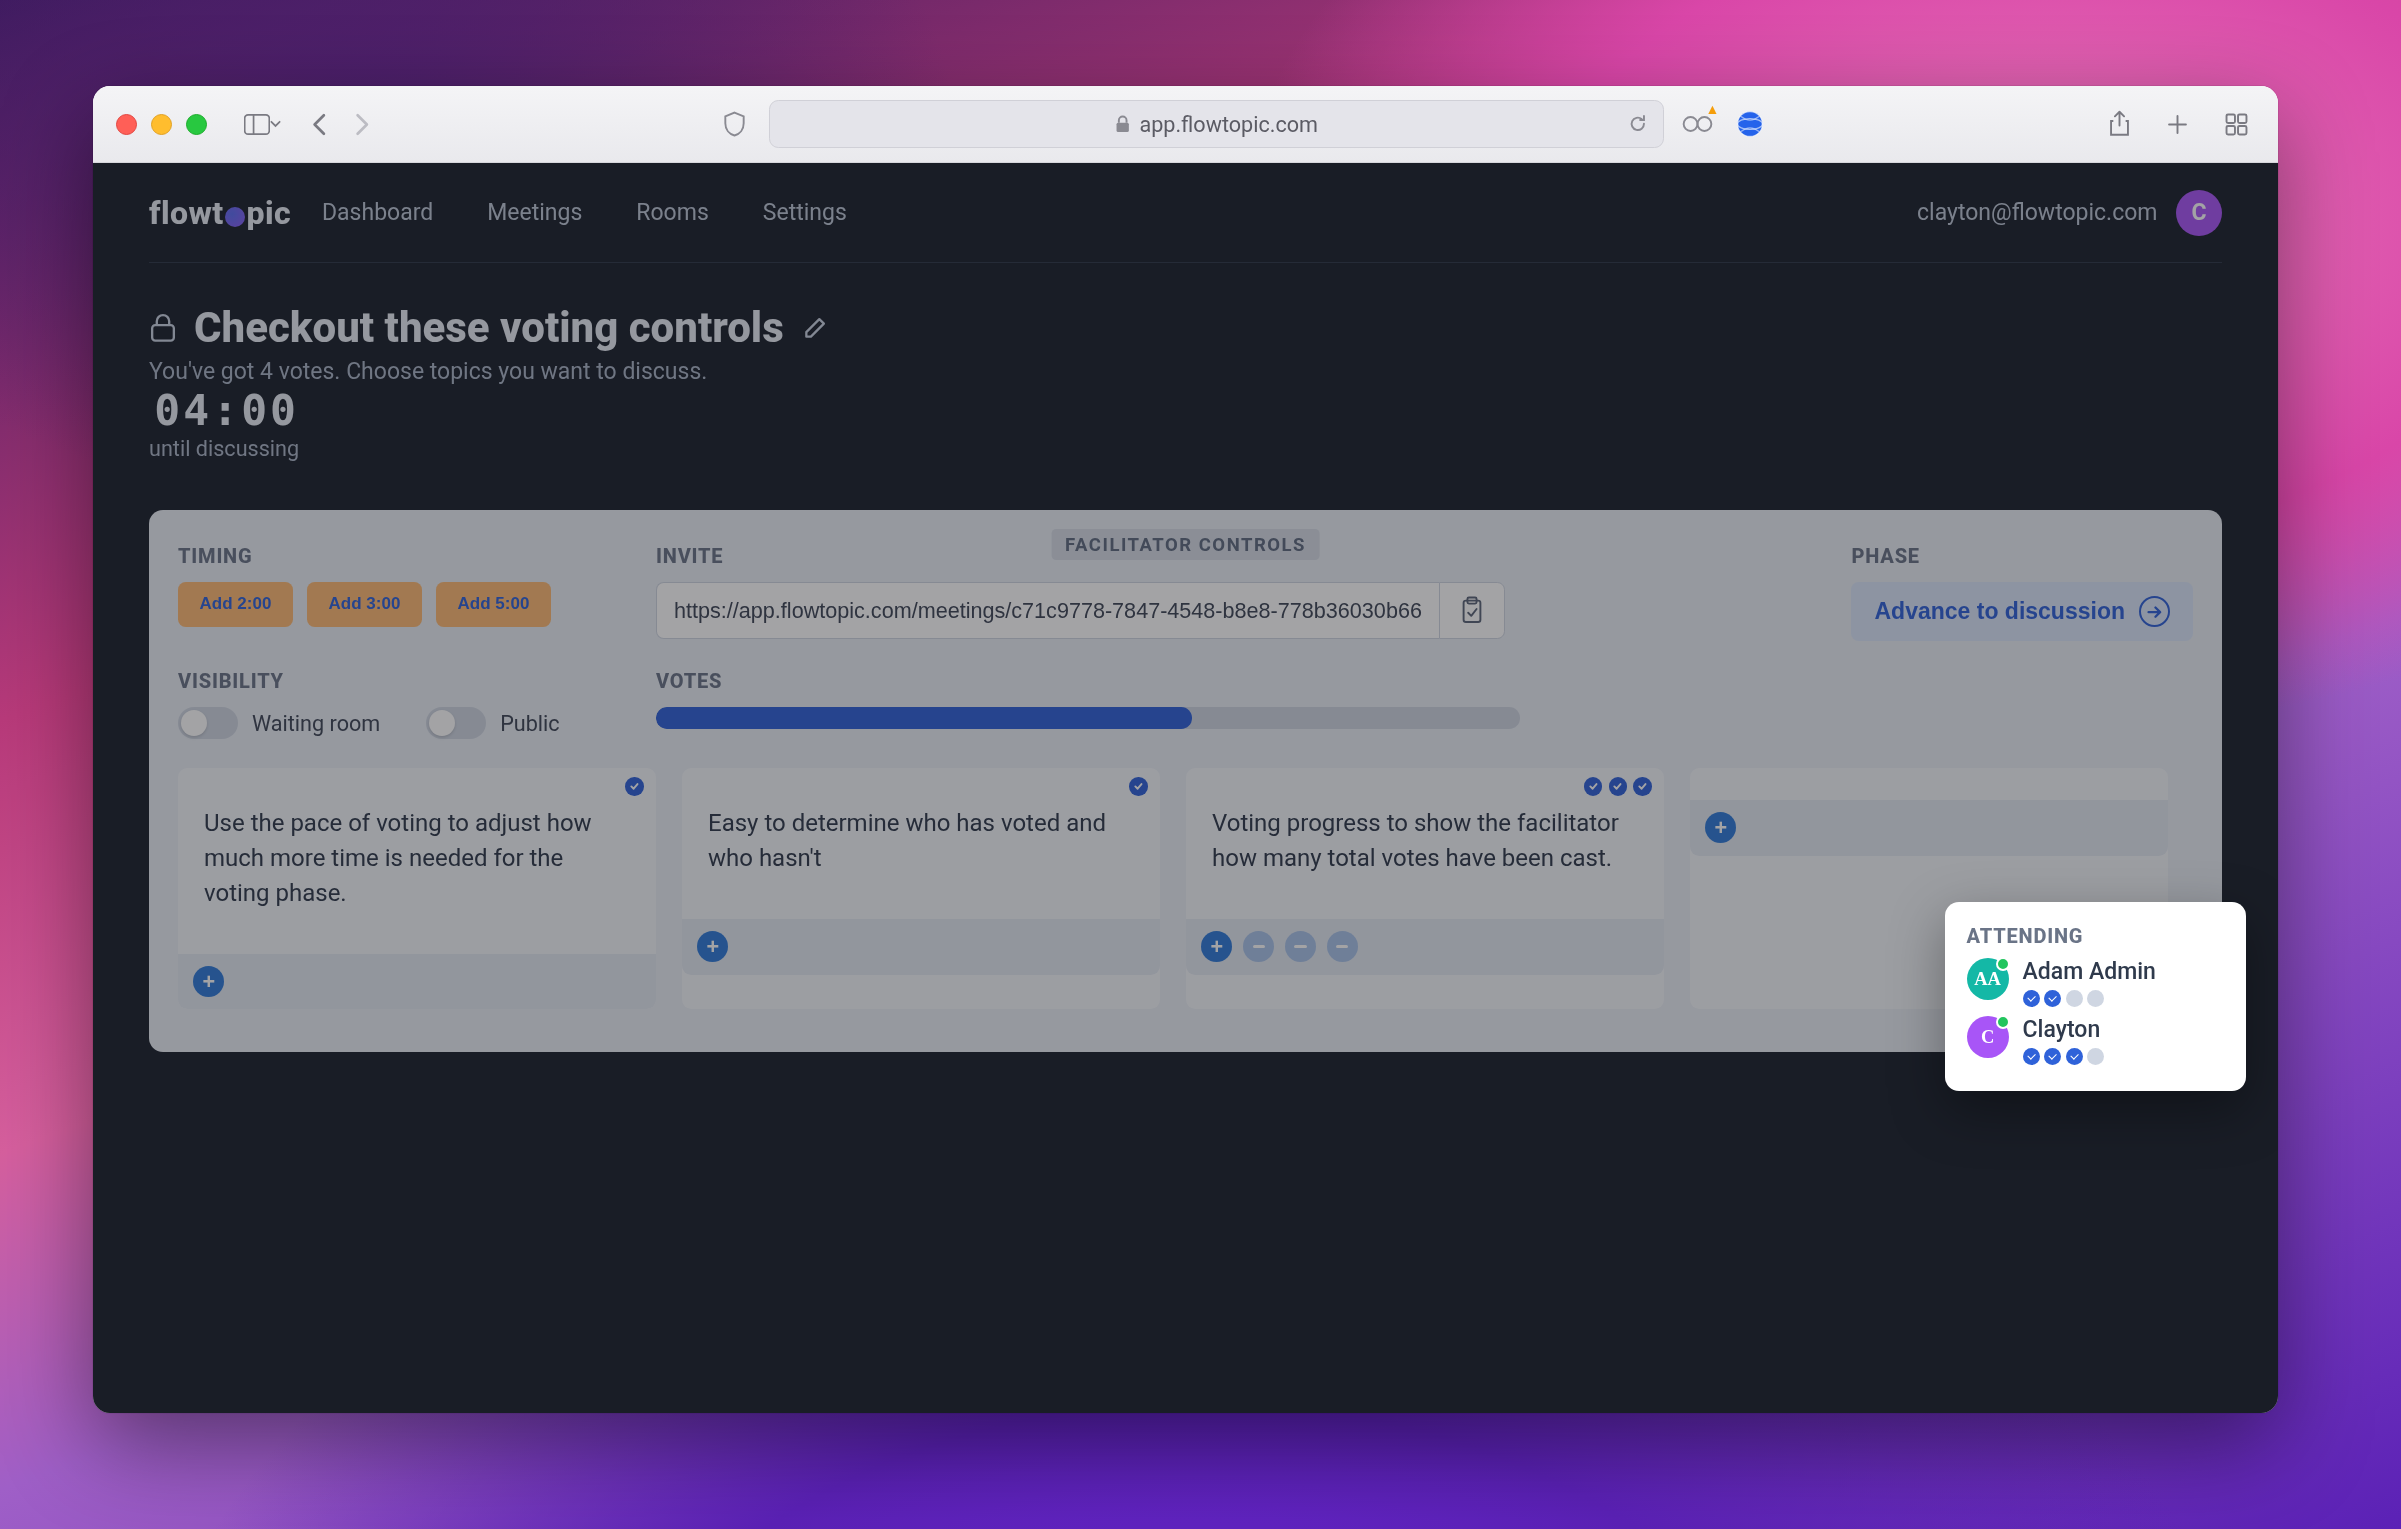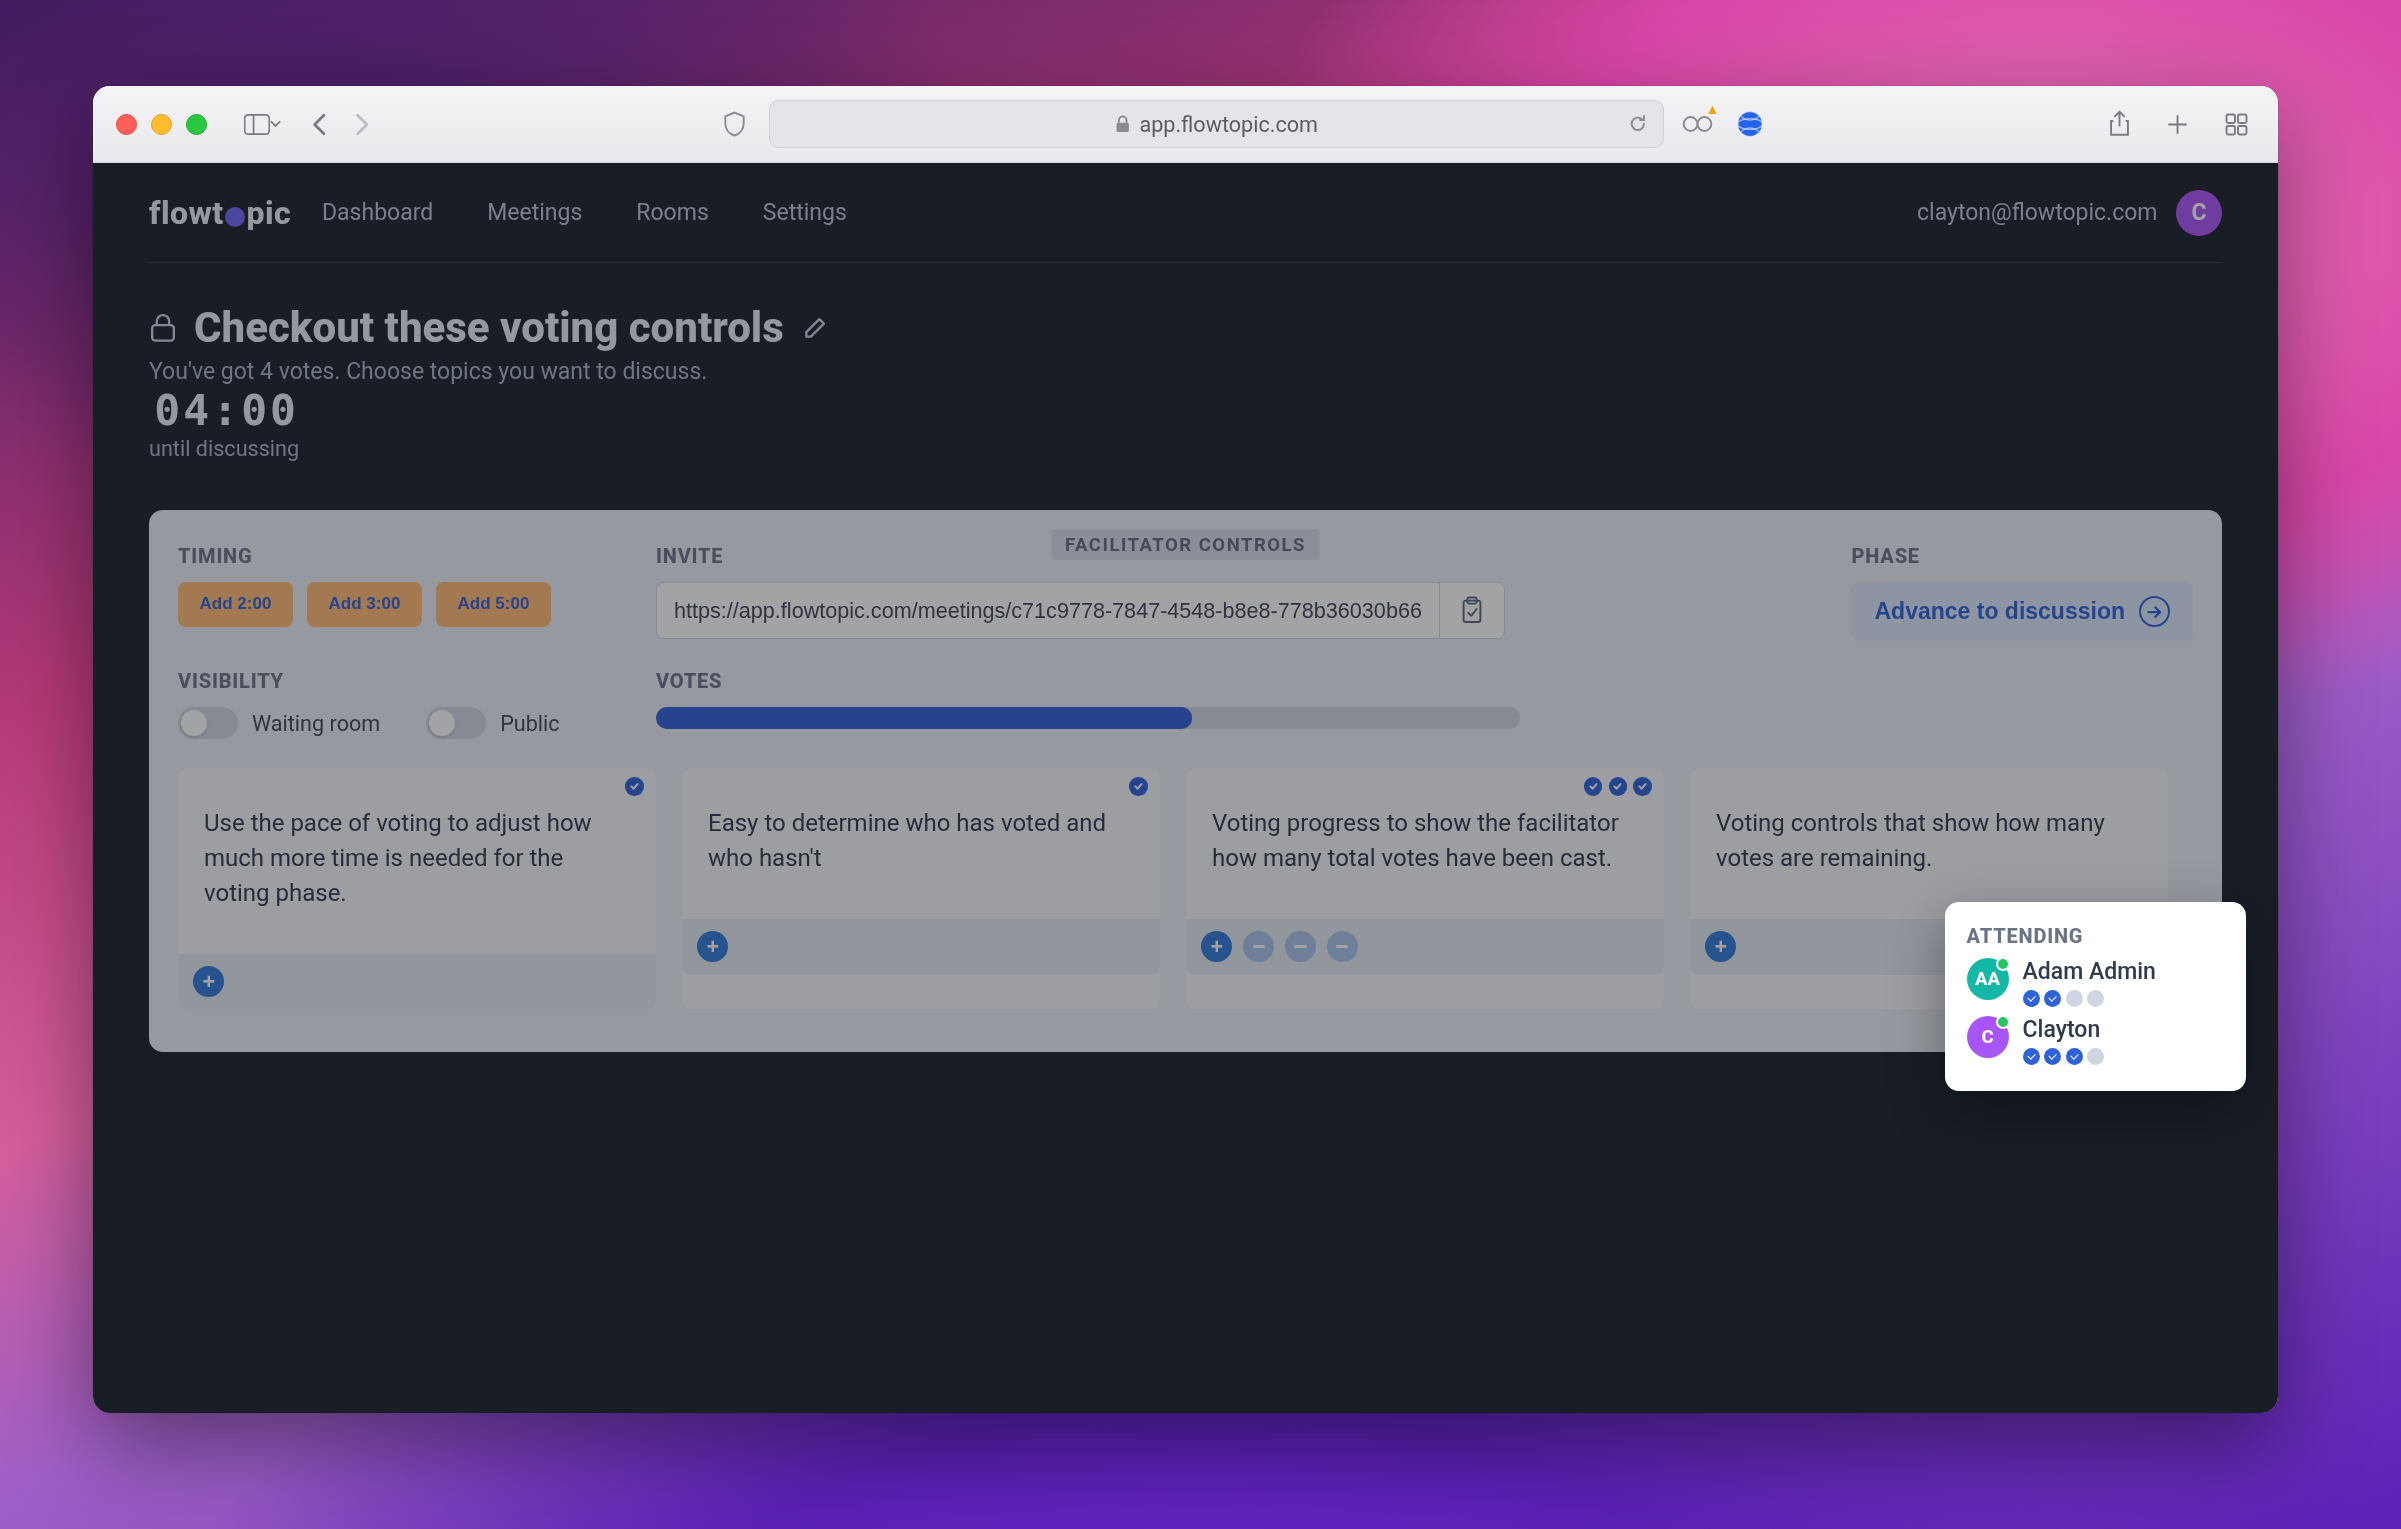--- a/index.html
+++ b/index.html
@@ -157,21 +157,21 @@
 .rm-btn .bar { width: 12.3px; height: 3.1px; background: #fff; border-radius: 1.5px; }
 
 
 .attending {
   position: absolute; right: 32px; top: 739px; width: 301px;
   background: #fff; border-radius: 14px; padding: 21.6px 21.6px 17px 21.6px;
   box-shadow: 0 18.5px 54px rgba(0,0,0,.35); z-index: 100;
 }
 .attending-title { color: #6a7487; font-weight: 800; font-size: 20px; letter-spacing: 0.8px; margin-bottom: 10.8px; }
 .attendee { display: flex; align-items: flex-start; gap: 14px; margin-bottom: 9.3px; }
-.av { width: 42px; height: 42px; border-radius: 50%; display: flex; align-items: center; justify-content: center; color: #fff; font-weight: 800; font-size: 18.5px; position: relative; flex-shrink: 0; }
+.av { width: 42px; height: 42px; border-radius: 50%; display: flex; align-items: center; justify-content: center; color: #fff; font-weight: 800; font-size: 18.5px; position: relative; flex-shrink: 0; font-family: Liberation Serif, serif; }
 .av.teal { background: #14b8a6; }
 .av.purple { background: #a855f7; }
 .presence { position: absolute; top: -1.5px; right: -1.5px; width: 14px; height: 14px; border-radius: 50%; background: #22c55e; border: 2.3px solid #fff; }
 .attendee .info { flex: 1; }
 .attendee .name { font-size: 23px; color: #2f3a4c; font-weight: 500; }
 .vote-dots { display: flex; gap: 4.6px; margin-top: 4.6px; }
 .vd { width: 17px; height: 17px; border-radius: 50%; }
 .vd.used { background: #2f62d9; display:flex; align-items:center; justify-content:center;}
 .vd.used::after { content:''; width:6.2px; height:3.9px; border-left:1.9px solid #fff; border-bottom:1.9px solid #fff; transform:rotate(-45deg) translate(0.8px,-0.8px);}
 .vd.empty { background: #cfd6e2; }
@@ -441,21 +441,20 @@
               <button class="rm-btn">
                 <span class="bar"></span>
               </button>
               <button class="rm-btn">
                 <span class="bar"></span>
               </button>
             </div>
           </div>
           <div class="card">
             <div class="voterow"></div>
-            <div class="body">Voting controls that show how many votes are remaining.</div>
             <div class="footer">
               <button class="add-btn">+</button>
             </div>
           </div>
         </div>
 
     </div>
 
     <div class="attending">
       <div class="attending-title">ATTENDING</div>

